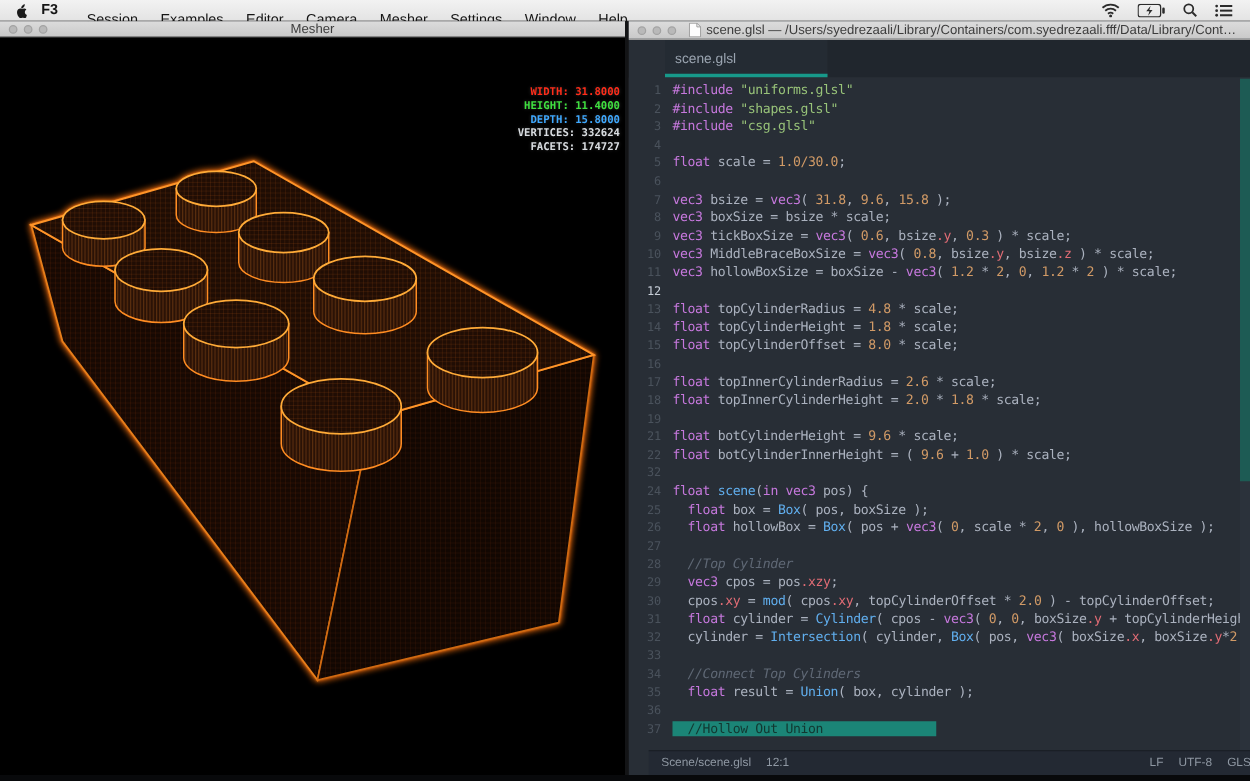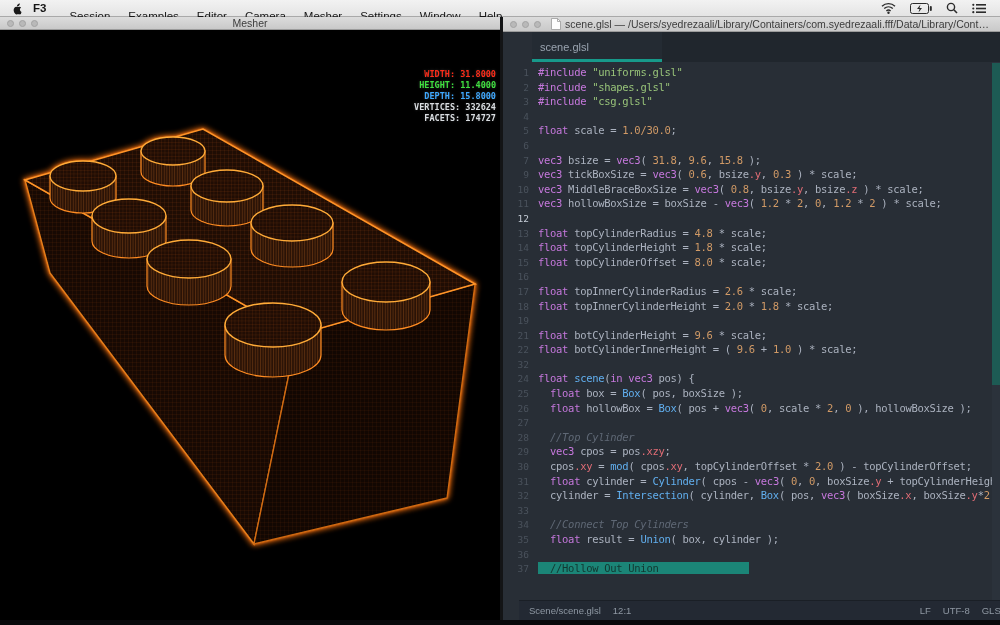--- a/index.html
+++ b/index.html
@@ -209,20 +209,21 @@
     </div>
     <div id="code-area">
       <div id="code-lines">
           <div class="cl"><span class="ln">1</span><span><span class="tk-kw">#include</span><span class="tk-def"> </span><span class="tk-str">"uniforms.glsl"</span></span></div>
           <div class="cl"><span class="ln">2</span><span><span class="tk-kw">#include</span><span class="tk-def"> </span><span class="tk-str">"shapes.glsl"</span></span></div>
           <div class="cl"><span class="ln">3</span><span><span class="tk-kw">#include</span><span class="tk-def"> </span><span class="tk-str">"csg.glsl"</span></span></div>
           <div class="cl"><span class="ln">4</span><span></span></div>
           <div class="cl"><span class="ln">5</span><span><span class="tk-kw">float</span><span class="tk-def"> scale = </span><span class="tk-num">1.0/30.0</span><span class="tk-def">;</span></span></div>
           <div class="cl"><span class="ln">6</span><span></span></div>
           <div class="cl"><span class="ln">7</span><span><span class="tk-kw">vec3</span><span class="tk-def"> bsize = </span><span class="tk-kw">vec3</span><span class="tk-def">( </span><span class="tk-num">31.8</span><span class="tk-def">, </span><span class="tk-num">9.6</span><span class="tk-def">, </span><span class="tk-num">15.8</span><span class="tk-def"> );</span></span></div>
+          <div class="cl"><span class="ln">8</span><span><span class="tk-kw">vec3</span><span class="tk-def"> boxSize = bsize * scale;</span></span></div>
           <div class="cl"><span class="ln">9</span><span><span class="tk-kw">vec3</span><span class="tk-def"> tickBoxSize = </span><span class="tk-kw">vec3</span><span class="tk-def">( </span><span class="tk-num">0.6</span><span class="tk-def">, bsize</span><span class="tk-prop">.y</span><span class="tk-def">, </span><span class="tk-num">0.3</span><span class="tk-def"> ) * scale;</span></span></div>
           <div class="cl"><span class="ln">10</span><span><span class="tk-kw">vec3</span><span class="tk-def"> MiddleBraceBoxSize = </span><span class="tk-kw">vec3</span><span class="tk-def">( </span><span class="tk-num">0.8</span><span class="tk-def">, bsize</span><span class="tk-prop">.y</span><span class="tk-def">, bsize</span><span class="tk-prop">.z</span><span class="tk-def"> ) * scale;</span></span></div>
           <div class="cl"><span class="ln">11</span><span><span class="tk-kw">vec3</span><span class="tk-def"> hollowBoxSize = boxSize - </span><span class="tk-kw">vec3</span><span class="tk-def">( </span><span class="tk-num">1.2</span><span class="tk-def"> * </span><span class="tk-num">2</span><span class="tk-def">, </span><span class="tk-num">0</span><span class="tk-def">, </span><span class="tk-num">1.2</span><span class="tk-def"> * </span><span class="tk-num">2</span><span class="tk-def"> ) * scale;</span></span></div>
           <div class="cl cur"><span class="ln">12</span><span></span></div>
           <div class="cl"><span class="ln">13</span><span><span class="tk-kw">float</span><span class="tk-def"> topCylinderRadius = </span><span class="tk-num">4.8</span><span class="tk-def"> * scale;</span></span></div>
           <div class="cl"><span class="ln">14</span><span><span class="tk-kw">float</span><span class="tk-def"> topCylinderHeight = </span><span class="tk-num">1.8</span><span class="tk-def"> * scale;</span></span></div>
           <div class="cl"><span class="ln">15</span><span><span class="tk-kw">float</span><span class="tk-def"> topCylinderOffset = </span><span class="tk-num">8.0</span><span class="tk-def"> * scale;</span></span></div>
           <div class="cl"><span class="ln">16</span><span></span></div>
           <div class="cl"><span class="ln">17</span><span><span class="tk-kw">float</span><span class="tk-def"> topInnerCylinderRadius = </span><span class="tk-num">2.6</span><span class="tk-def"> * scale;</span></span></div>
           <div class="cl"><span class="ln">18</span><span><span class="tk-kw">float</span><span class="tk-def"> topInnerCylinderHeight = </span><span class="tk-num">2.0</span><span class="tk-def"> * </span><span class="tk-num">1.8</span><span class="tk-def"> * scale;</span></span></div>

